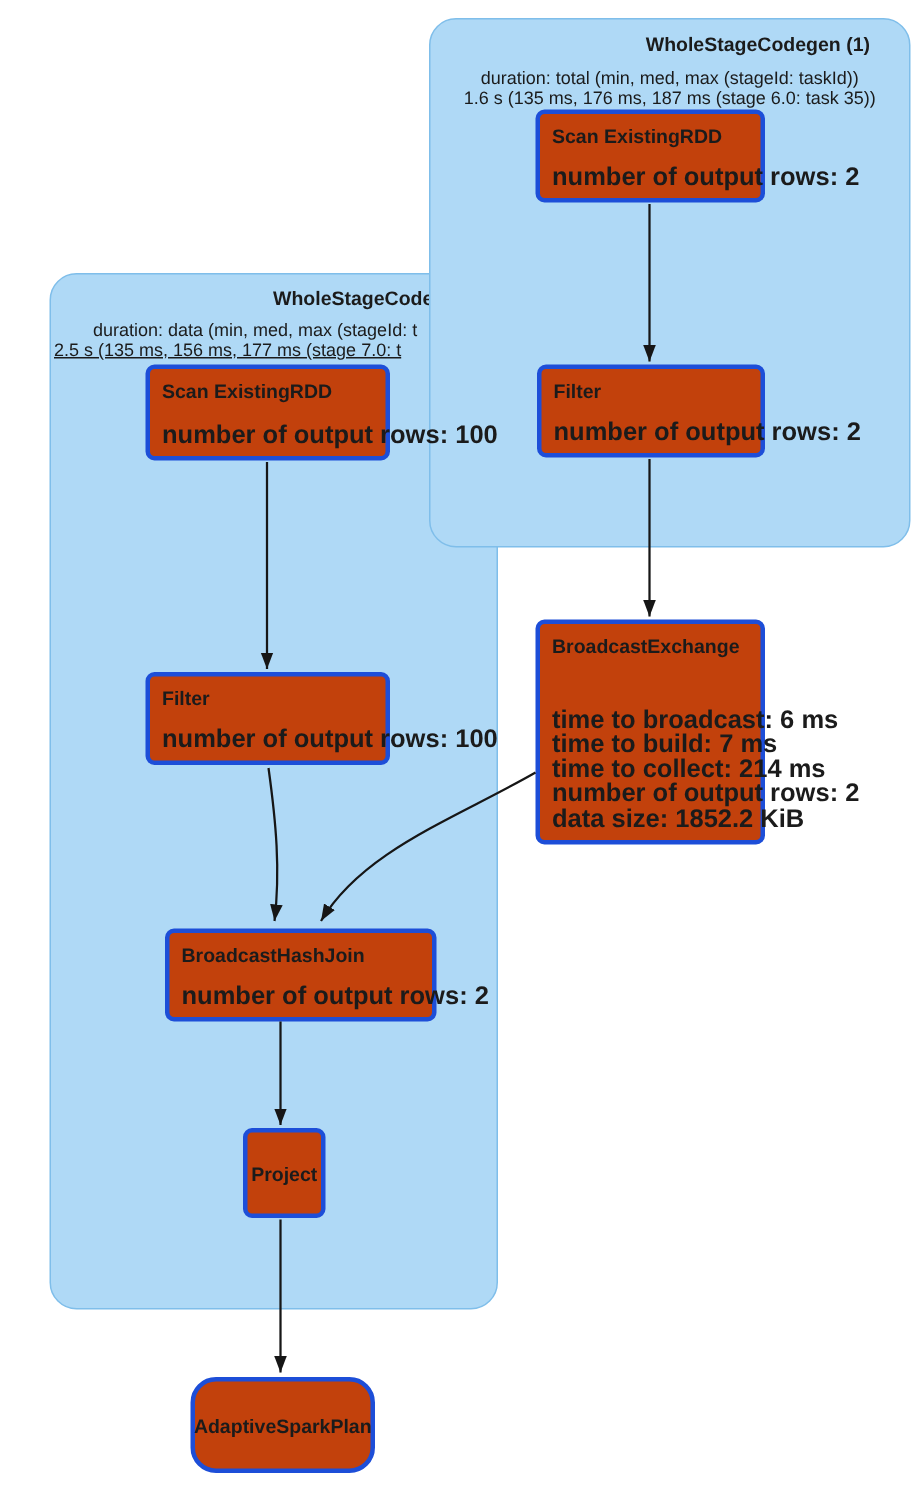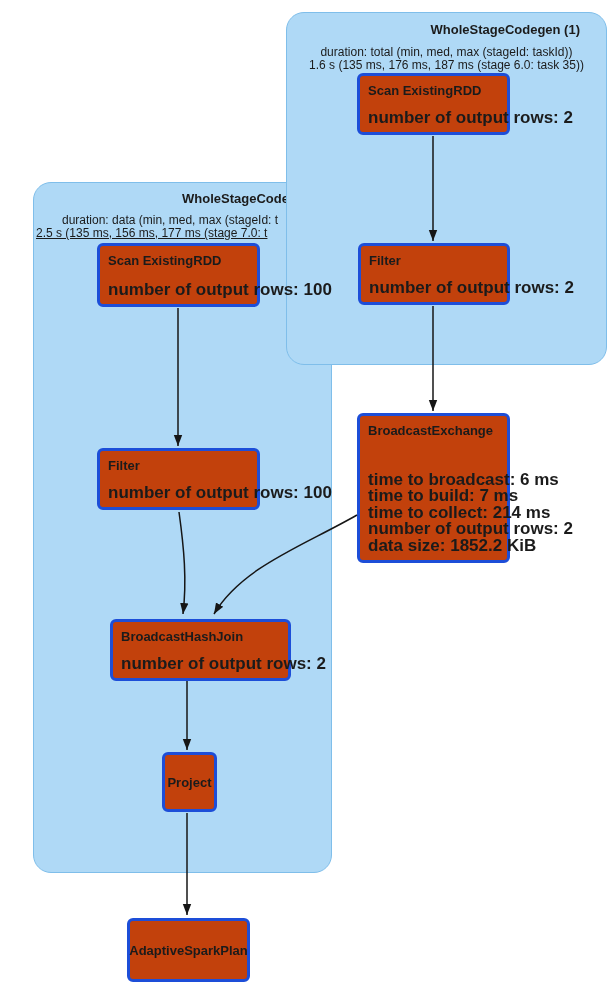--- a/index.html
+++ b/index.html
@@ -29,21 +29,21 @@
   .node.center{display:flex;align-items:center;justify-content:center;}
   .node.center .node-title{position:static;}
 
   #node-scan1{left:357px;top:73px;width:153px;height:62px;}
   #node-filter1{left:358px;top:243px;width:152px;height:62px;}
   #node-be{left:357px;top:413px;width:153px;height:150px;}
   #node-scan2{left:97px;top:243px;width:163px;height:64px;}
   #node-filter2{left:97px;top:448px;width:163px;height:62px;}
   #node-bhj{left:110px;top:619px;width:181px;height:62px;}
   #node-project{left:162px;top:752px;width:55px;height:60px;}
-  #node-asp{left:127px;top:918px;width:123px;height:64px;}
+  #node-asp{left:127px;top:918px;width:123px;height:64px;border-radius:17px;}
 
   
   #edges{position:absolute;left:0;top:0;width:614px;height:997px;z-index:4;pointer-events:none;}
   #edges path.edge{fill:none;stroke:#161616;stroke-width:1.5px;}
 </style>
 </head>
 <body>
 
 <div class="canvas">
 

